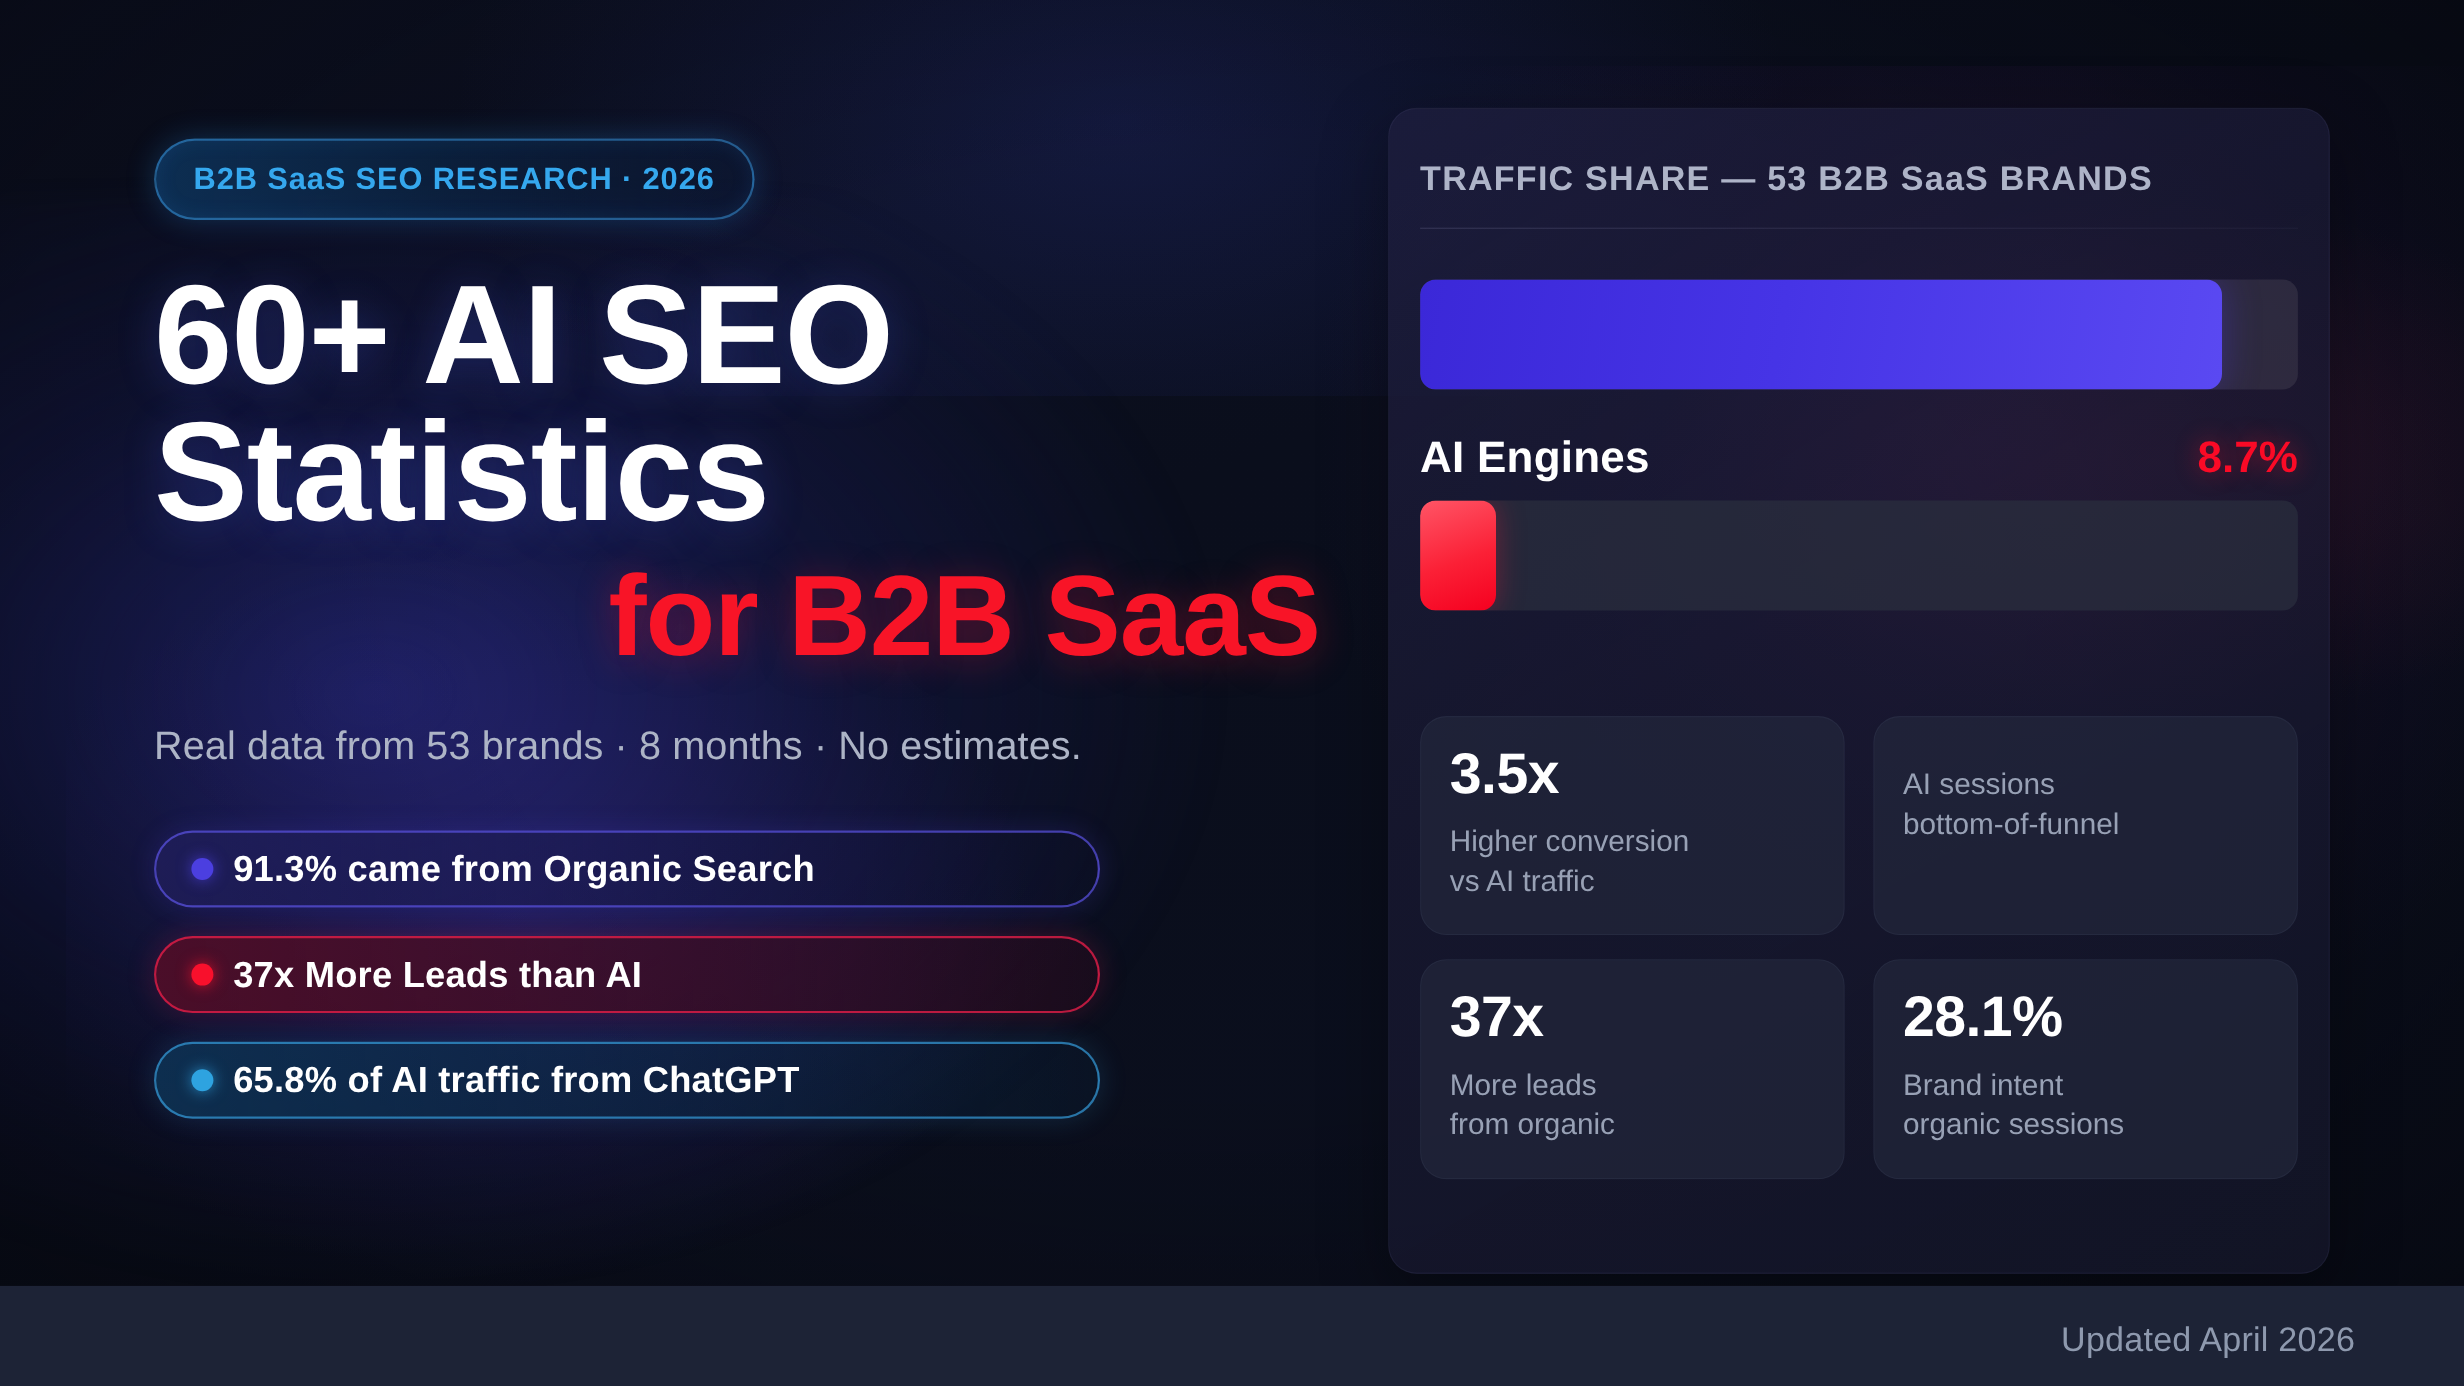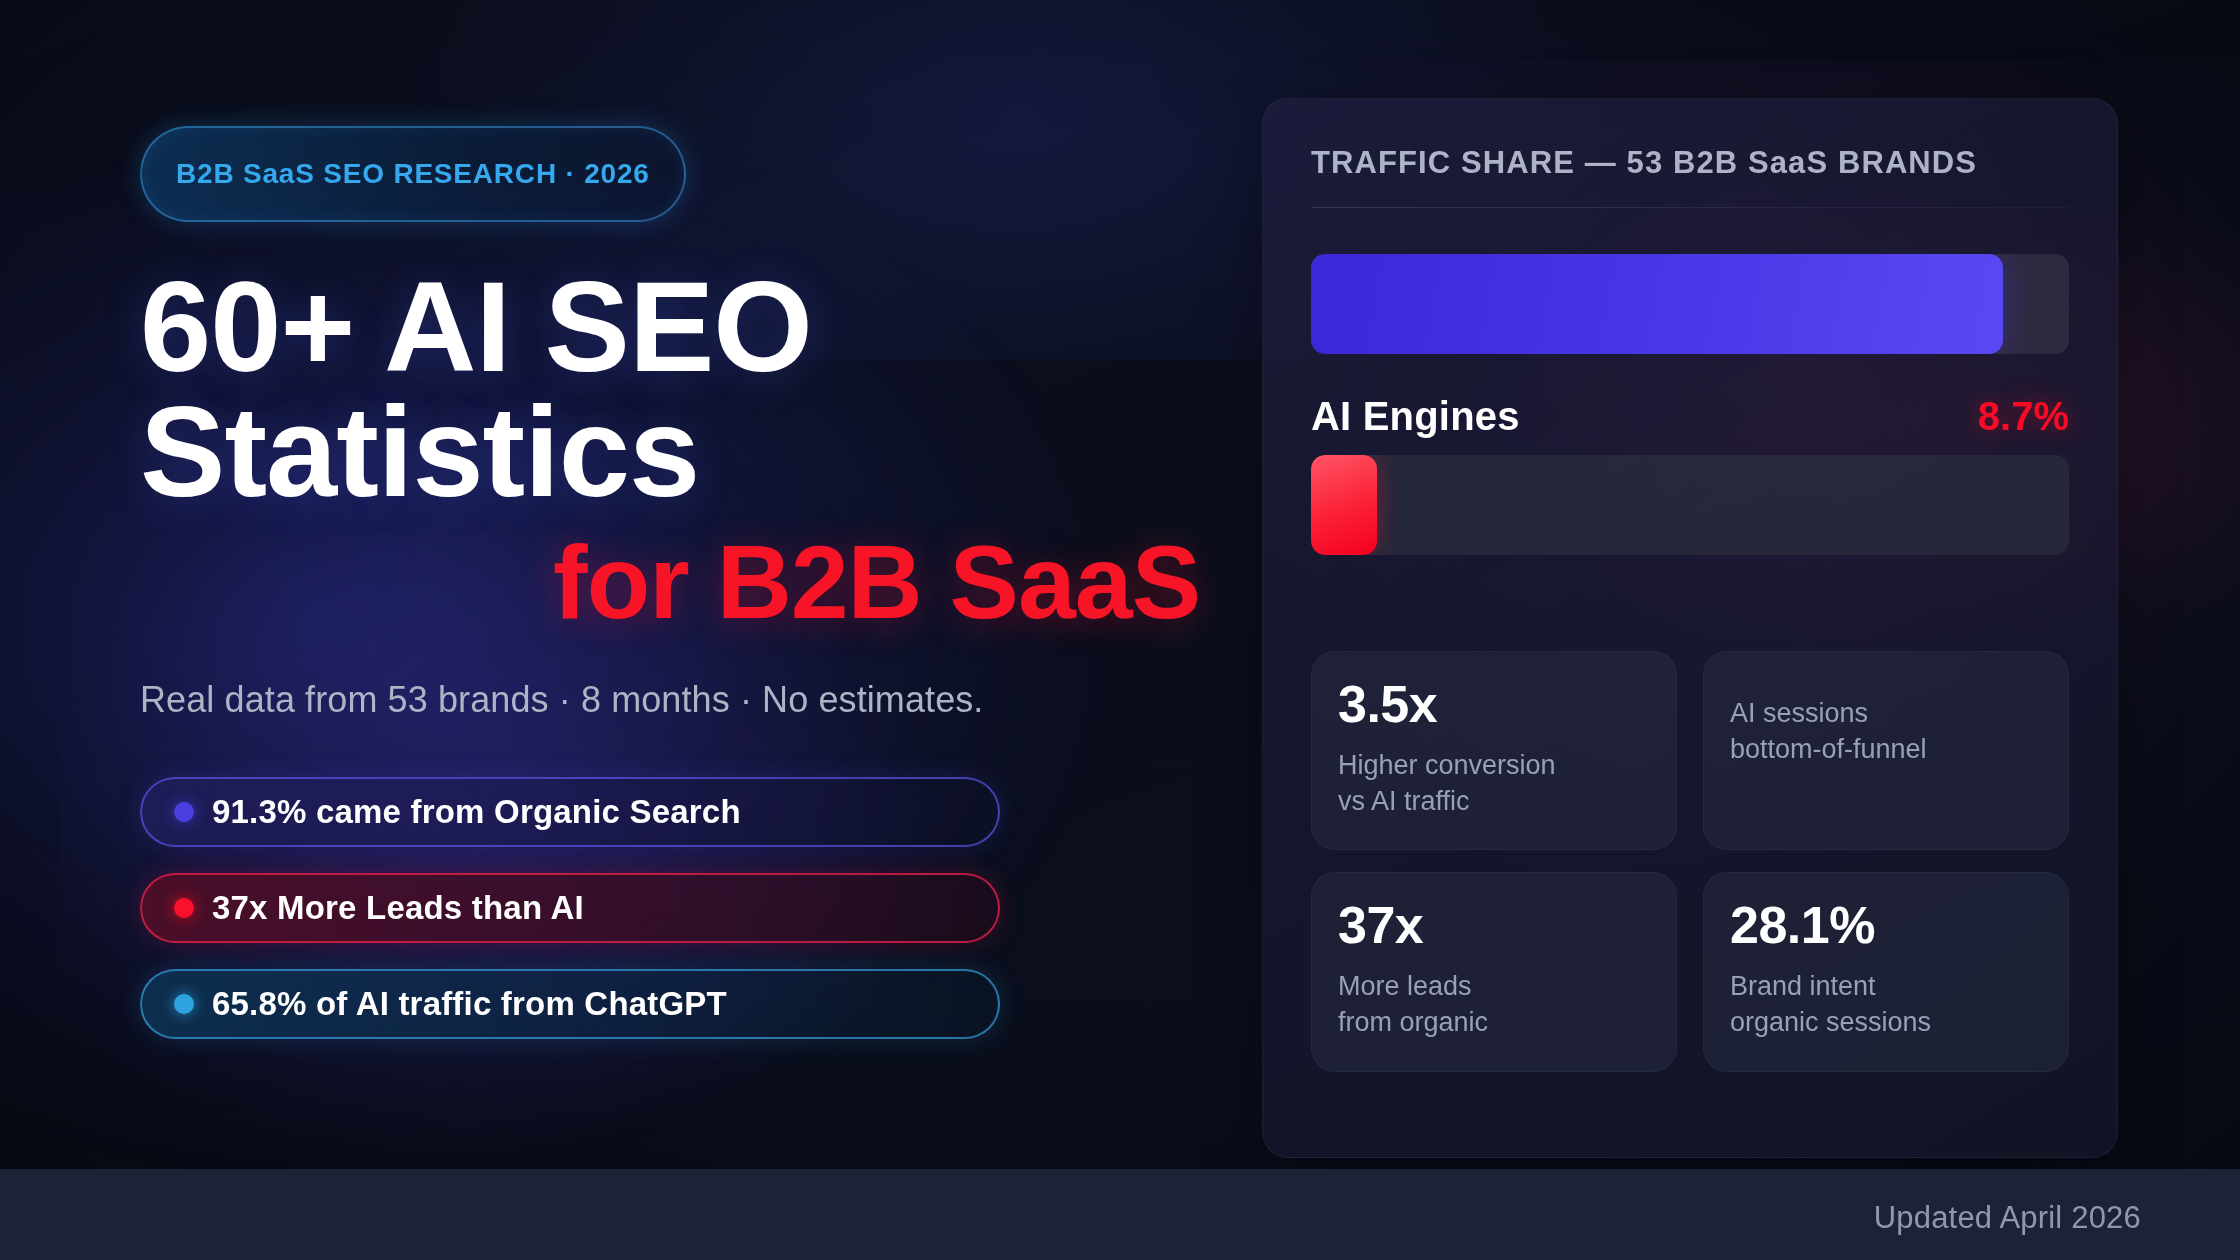--- a/index.html
+++ b/index.html
@@ -29,21 +29,21 @@
 
   
   .footer-band{position:absolute;left:0;right:0;top:1169px;height:91px;
     background:#1d2336;}
   .footer-text{position:absolute;right:99px;top:1200px;
     font-size:31px;color:#8e99ae;letter-spacing:.2px;white-space:nowrap;}
 
   
   .left{position:absolute;left:140px;top:126px;width:1060px;}
 
-  .eyebrow{display:inline-flex;align-items:center;height:60px;padding:16px 34px;
+  .eyebrow{display:inline-flex;align-items:center;height:60px;padding:5px 34px;
     border-radius:999px;border:2px solid rgba(56,150,220,.55);
     background:linear-gradient(90deg,rgba(14,52,92,.85) 0%,rgba(12,40,76,.55) 60%,rgba(10,30,60,.25) 100%);
     box-shadow:0 0 26px rgba(40,140,220,.28), inset 0 0 18px rgba(40,140,220,.12);
     color:#35a8ee;font-size:28px;font-weight:bold;letter-spacing:.8px;
     font-stretch:condensed;white-space:nowrap;}
 
   .headline{margin-top:42px;font-size:128px;line-height:.98;font-weight:bold;
     color:#ffffff;letter-spacing:-1px;font-stretch:condensed;
     text-shadow:0 4px 38px rgba(70,90,220,.30);}
   .headline .l1{display:block;}
@@ -67,21 +67,21 @@
     box-shadow:0 0 24px rgba(80,70,225,.20);text-align:center;}
   .pill.red{border:2px solid rgba(226,30,72,.80);
     background:linear-gradient(90deg,rgba(80,14,40,.92) 0%,rgba(62,12,34,.72) 60%,rgba(44,10,28,.45) 100%);
     box-shadow:0 0 26px rgba(226,30,72,.22);}
   .pill.cyan{border:2px solid rgba(52,150,210,.75);
     background:linear-gradient(90deg,rgba(14,52,86,.85) 0%,rgba(12,42,72,.55) 60%,rgba(10,32,56,.28) 100%);
     box-shadow:0 0 26px rgba(50,150,215,.20);}
 
   
   .panel{position:absolute;left:1262px;top:98px;width:856px;height:1060px;
-    border-radius:26px;box-sizing:border-box;padding:46px 48px;
+    border-radius:26px;box-sizing:border-box;padding:46px 28px;
     background:linear-gradient(150deg,rgba(30,30,62,.78) 0%,rgba(26,26,52,.68) 45%,rgba(22,24,44,.72) 100%);
     border:1px solid rgba(120,120,170,.10);
     box-shadow:0 20px 60px rgba(0,0,0,.35);}
 
   .panel-title{font-size:31px;font-weight:bold;color:#aeb4c8;letter-spacing:1.1px;
     font-stretch:condensed;white-space:nowrap;}
   .panel-divider{margin-top:26px;height:1px;width:100%;
     background:linear-gradient(90deg,rgba(150,150,190,.22),rgba(150,150,190,.06));}
 
   .bars{margin-top:46px;}

